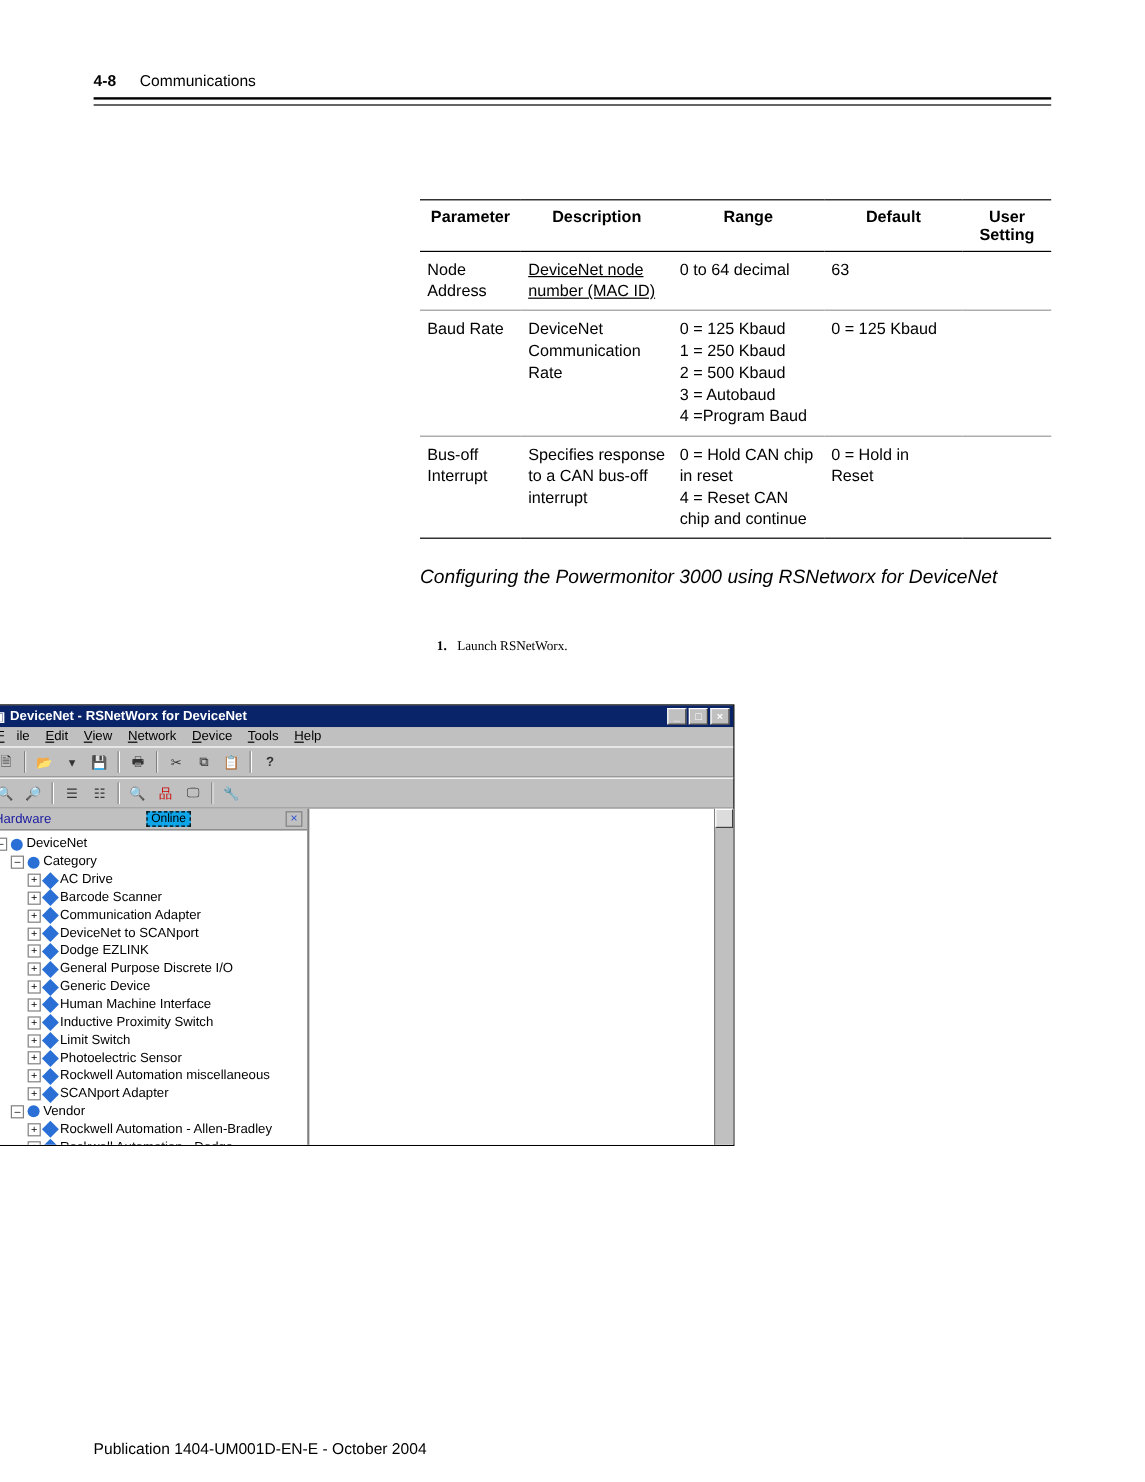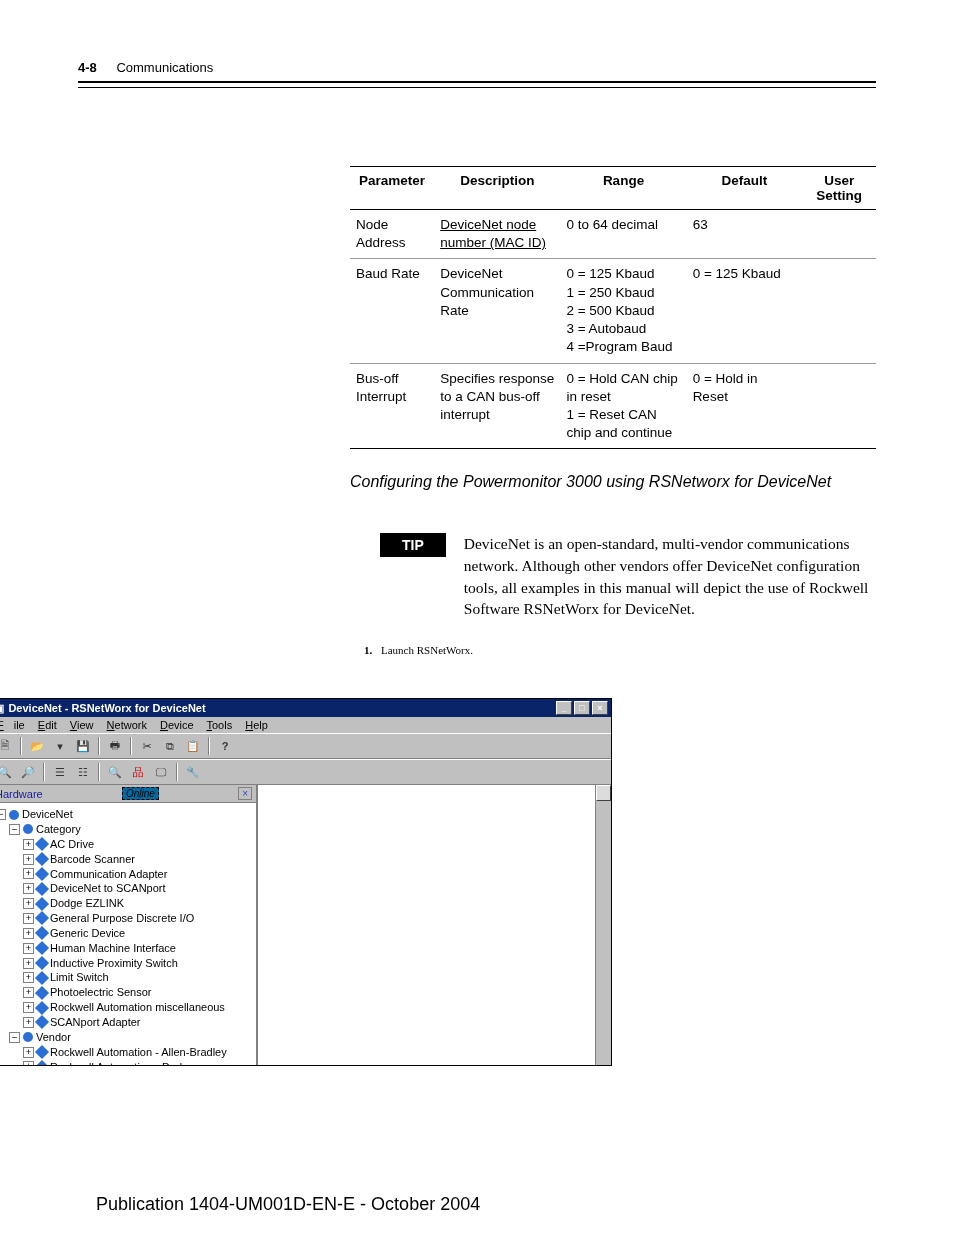--- a/index.html
+++ b/index.html
@@ -144,38 +144,38 @@
   }
   .hw-header{
     color:#2a4fd0;
     padding:2px 4px;
     border-bottom:1px solid #808080;
     background:#c0c0c0;
     display:flex;align-items:center;justify-content:space-between;
   }
   .hw-header .lbl{font-weight:normal;color:#1a1aa0;}
   .hw-header .online-box{
-    border:1px dashed #000;padding:0 3px;font-size:10px;background:#0369a1;color:#000;font-style:italic;
+    border:1px dashed #000;padding:0 3px;font-size:10px;background:#0ea5e9;color:#000;
   }
   .hw-header .closex{font-family:Arial;font-size:10px;border:1px solid #808080;background:#c0c0c0;padding:0 3px;}
   .tree{padding:4px 2px 4px 4px;line-height:1.35;}
   .tree-item{display:flex;align-items:center;gap:3px;white-space:nowrap;}
   .exp{
     width:9px;height:9px;border:1px solid #808080;display:inline-flex;align-items:center;justify-content:center;font-size:9px;line-height:1;font-family:Arial;background:#fff;
   }
   .ind1{padding-left:14px;}
   .ind2{padding-left:28px;}
   .ico-net{width:10px;height:10px;border-radius:50%;background:#2a6fd6;display:inline-block;}
   .ico-cat{width:10px;height:10px;background:#2a6fd6;display:inline-block;transform:rotate(45deg);}
   .right-area{flex:1;background:#fff;position:relative;}
   .right-area .scroll{position:absolute;right:0;top:0;width:15px;height:100%;background:#c0c0c0;border-left:1px solid #808080;}
   .right-area .scroll .thumb{position:absolute;top:0;left:0;right:0;height:14px;background:#dcdcdc;border:1px solid #fff;border-right-color:#404040;border-bottom-color:#404040;}
   .footer-pub{
-    position:absolute;left:96px;bottom:20px;
-    font-family:Arial,Helvetica,sans-serif;font-size:18px;color:#000;
+    position:absolute;left:78px;bottom:20px;
+    font-family:Arial,Helvetica,sans-serif;font-size:13px;color:#000;
   }
 </style>
 </head>
 <body>
 
 <div class="page">
   <div class="running-head">
     <span class="pg">4-8</span>
     <span>Communications</span>
   </div>
@@ -216,33 +216,29 @@
 2 = 500 Kbaud
 3 = Autobaud
 4 =Program Baud</td>
             <td style="white-space: pre-line;">0 = 125 Kbaud</td>
             <td style="white-space: pre-line;"></td>
           </tr>
           <tr>
             <td style="white-space: pre-line;">Bus-off Interrupt</td>
             <td style="white-space: pre-line;">Specifies response to a CAN bus-off interrupt</td>
             <td style="white-space: pre-line;">0 = Hold CAN chip in reset
-1 = Reset CAN chip and continue</td>
+4 = Reset CAN chip and continue</td>
             <td style="white-space: pre-line;">0 = Hold in Reset</td>
             <td style="white-space: pre-line;"></td>
           </tr>
         </tbody>
     </table>
 
     <div class="subhead">Configuring the Powermonitor 3000 using RSNetworx for DeviceNet</div>
 
-    <div class="tip-row">
-      <div class="tip-badge">TIP</div>
-      <div class="tip-text">DeviceNet is an open-standard, multi-vendor communications network. Although other vendors offer DeviceNet configuration tools, all examples in this manual will depict the use of Rockwell Software RSNetWorx for DeviceNet.</div>
-    </div>
 
     <div class="step">
       <span class="num">1.</span>
       <span>Launch RSNetWorx.</span>
     </div>
 
     <div class="win-wrap">
     <div class="win">
       <div class="titlebar">
         <div class="t-left">

